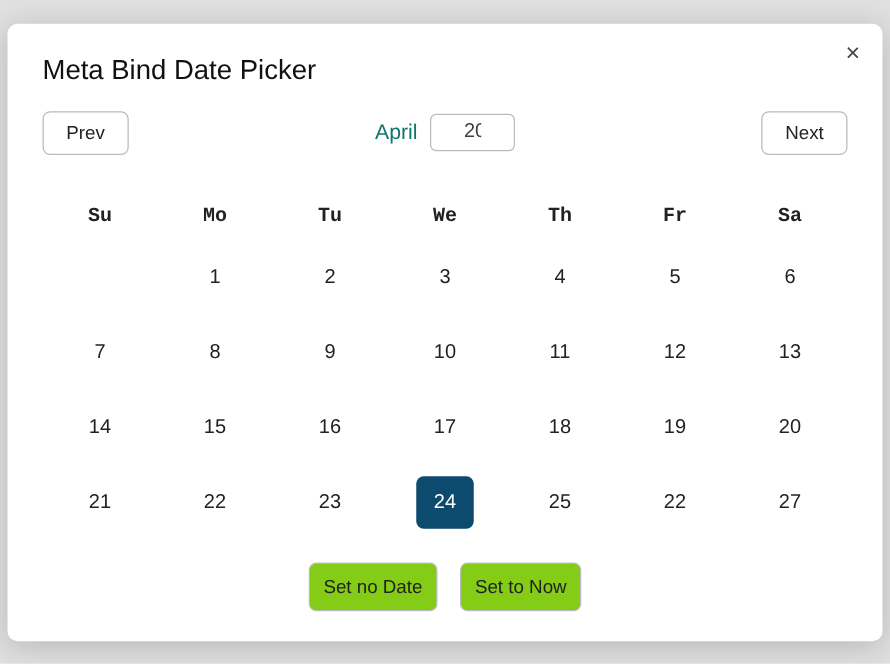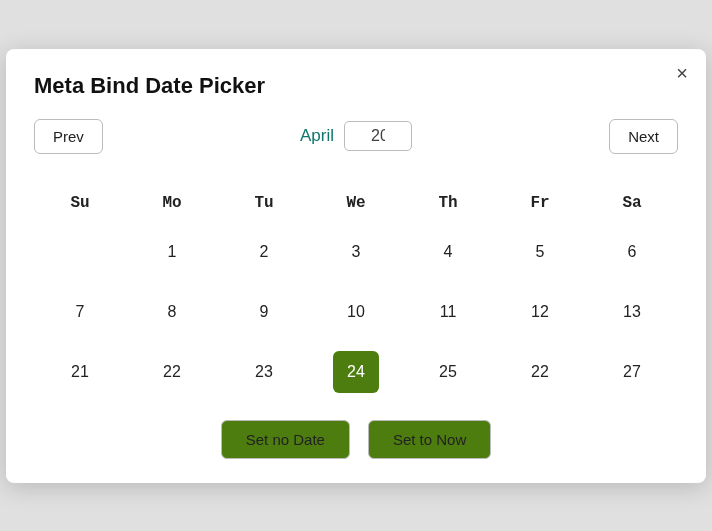--- a/index.html
+++ b/index.html
@@ -22,21 +22,21 @@
     .modal {
       background: #fff;
       border-radius: 8px;
       box-shadow: 0 4px 24px rgba(0,0,0,0.18);
       padding: 24px 28px 24px 28px;
       width: 700px;
       position: relative;
     }
     .modal-title {
       font-size: 22px;
-      font-weight: 700;
+      font-weight: 400;
       color: #111;
       margin-bottom: 20px;
     }
     .close-btn {
       position: absolute;
       top: 14px;
       right: 18px;
       background: none;
       border: none;
       font-size: 20px;
@@ -103,35 +103,35 @@
     .day-cell {
       width: 46px;
       height: 42px;
       display: inline-flex;
       align-items: center;
       justify-content: center;
       border-radius: 6px;
       cursor: pointer;
     }
     .day-cell.selected {
-      background: #4d7c0f;
+      background: #0c4a6e;
       color: #fff;
       border-radius: 6px;
     }
     .calendar-actions {
       display: flex;
       justify-content: center;
       gap: 18px;
       margin-top: 4px;
     }
     .action-btn {
       border: 1.5px solid #bbb;
-      background: #4d7c0f;
-      border-radius: 6px;
-      padding: 10px 24px;
+      background: #84cc16;
+      border-radius: 6px;
+      padding: 10px 11px;
       font-size: 15px;
       cursor: pointer;
       color: #222;
     }
   </style>
 </head>
 <body>
 
 <div class="modal-overlay">
   <div class="modal">
@@ -172,20 +172,29 @@
           <tr>
             <td><span class="day-cell">7</span></td>
             <td><span class="day-cell">8</span></td>
             <td><span class="day-cell">9</span></td>
             <td><span class="day-cell">10</span></td>
             <td><span class="day-cell">11</span></td>
             <td><span class="day-cell">12</span></td>
             <td><span class="day-cell">13</span></td>
           </tr>
           <tr>
+            <td><span class="day-cell">14</span></td>
+            <td><span class="day-cell">15</span></td>
+            <td><span class="day-cell">16</span></td>
+            <td><span class="day-cell">17</span></td>
+            <td><span class="day-cell">18</span></td>
+            <td><span class="day-cell">19</span></td>
+            <td><span class="day-cell">20</span></td>
+          </tr>
+          <tr>
             <td><span class="day-cell">21</span></td>
             <td><span class="day-cell">22</span></td>
             <td><span class="day-cell">23</span></td>
             <td><span class="day-cell selected">24</span></td>
             <td><span class="day-cell">25</span></td>
             <td><span class="day-cell">22</span></td>
             <td><span class="day-cell">27</span></td>
           </tr>
         </tbody>
     </table>

